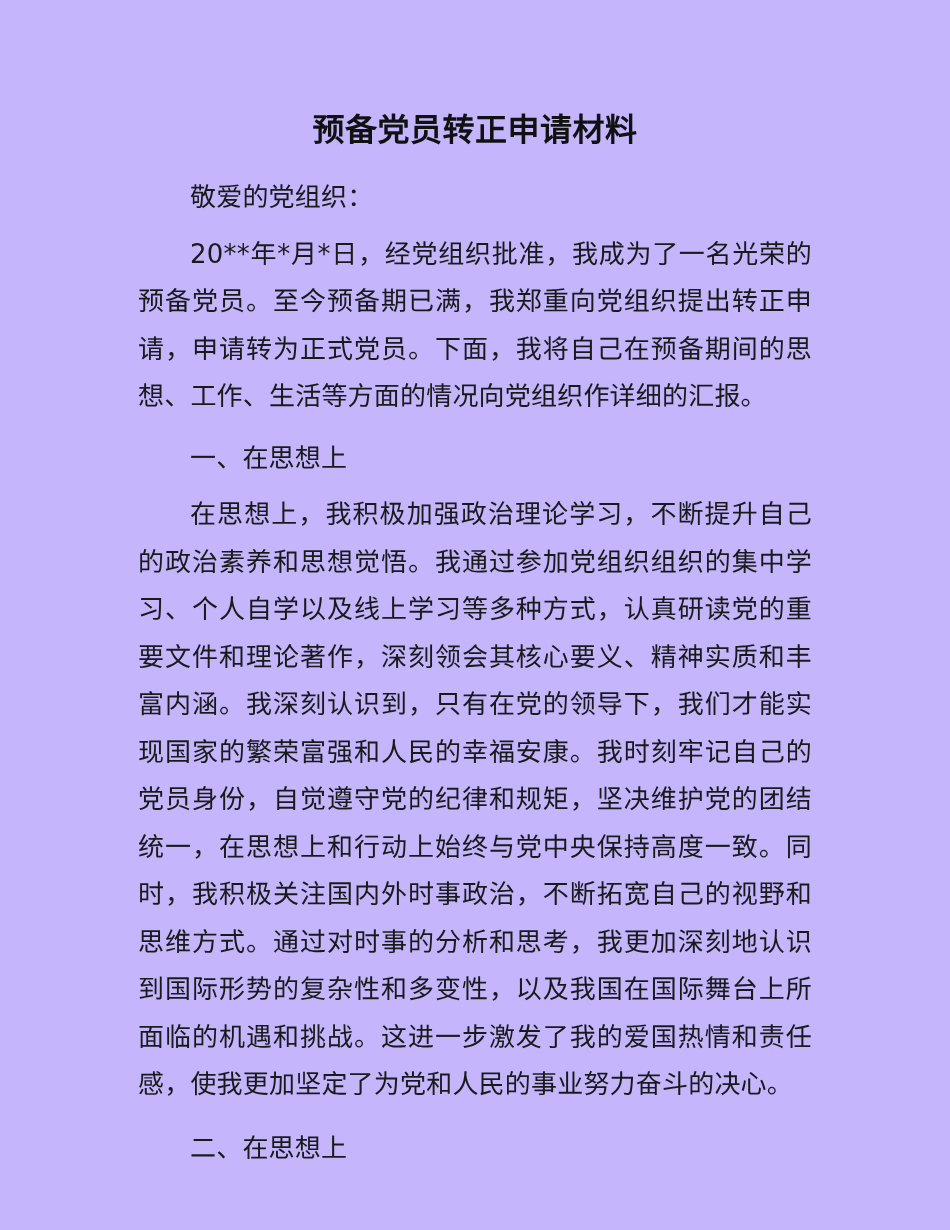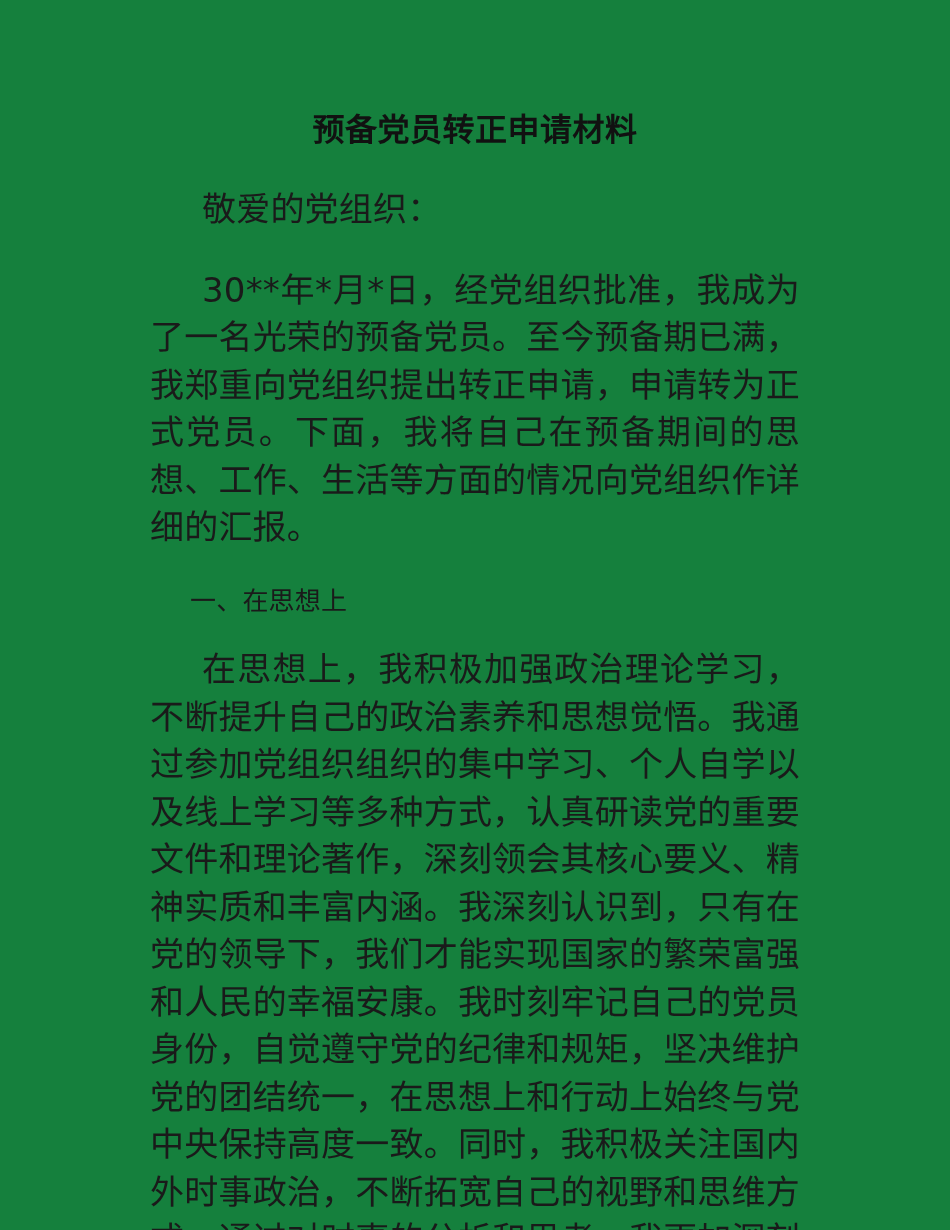--- a/index.html
+++ b/index.html
@@ -37,23 +37,23 @@
     text-align: center;
     letter-spacing: 0.5px;
     color: #111111;
     padding-top: 108px;
     white-space: nowrap;
   }
   .spacer-after-title {
     height: 22px;
   }
   .doc-para {
-    margin: 12px;
+    margin: 0;
     padding: 0;
-    font-size: 34px;
+    font-size: 26px;
     line-height: 47.5px;
     text-align: justify;
     text-justify: inter-ideograph;
     text-indent: 52px;
     color: #1a1a1a;
     letter-spacing: 0.2px;
   }
   .doc-heading {
     margin: 0;
     padding: 0;
@@ -64,33 +64,33 @@
     color: #1a1a1a;
     letter-spacing: 0.2px;
   }
   .gap-sm { height: 9px; }
   .gap-md { height: 14px; }
   .gap-lg { height: 16px; }
 </style>
 </head>
 <body>
 
-<div class="page" style="background: #15803d;">
+<div class="page" style="background: #c4b5fd;">
 
   <div class="doc-body">
 
     <h1 class="doc-title" style="color: rgb(17, 17, 17);">预备党员转正申请材料</h1>
 
     <div class="spacer-after-title"></div>
 
     <p class="doc-para" style="color: rgb(26, 26, 26);">敬爱的党组织：</p>
 
     <div class="gap-sm"></div>
 
-    <p class="doc-para" style="color: rgb(26, 26, 26);">30**年*月*日，经党组织批准，我成为了一名光荣的预备党员。至今预备期已满，我郑重向党组织提出转正申请，申请转为正式党员。下面，我将自己在预备期间的思想、工作、生活等方面的情况向党组织作详细的汇报。</p>
+    <p class="doc-para" style="color: rgb(26, 26, 26);">20**年*月*日，经党组织批准，我成为了一名光荣的预备党员。至今预备期已满，我郑重向党组织提出转正申请，申请转为正式党员。下面，我将自己在预备期间的思想、工作、生活等方面的情况向党组织作详细的汇报。</p>
 
     <div class="gap-md"></div>
 
     <p class="doc-heading" style="color: rgb(26, 26, 26);">一、在思想上</p>
 
     <div class="gap-sm"></div>
 
     <p class="doc-para" style="color: rgb(26, 26, 26);">在思想上，我积极加强政治理论学习，不断提升自己的政治素养和思想觉悟。我通过参加党组织组织的集中学习、个人自学以及线上学习等多种方式，认真研读党的重要文件和理论著作，深刻领会其核心要义、精神实质和丰富内涵。我深刻认识到，只有在党的领导下，我们才能实现国家的繁荣富强和人民的幸福安康。我时刻牢记自己的党员身份，自觉遵守党的纪律和规矩，坚决维护党的团结统一，在思想上和行动上始终与党中央保持高度一致。同时，我积极关注国内外时事政治，不断拓宽自己的视野和思维方式。通过对时事的分析和思考，我更加深刻地认识到国际形势的复杂性和多变性，以及我国在国际舞台上所面临的机遇和挑战。这进一步激发了我的爱国热情和责任感，使我更加坚定了为党和人民的事业努力奋斗的决心。</p>
 
     <div class="gap-lg"></div>

